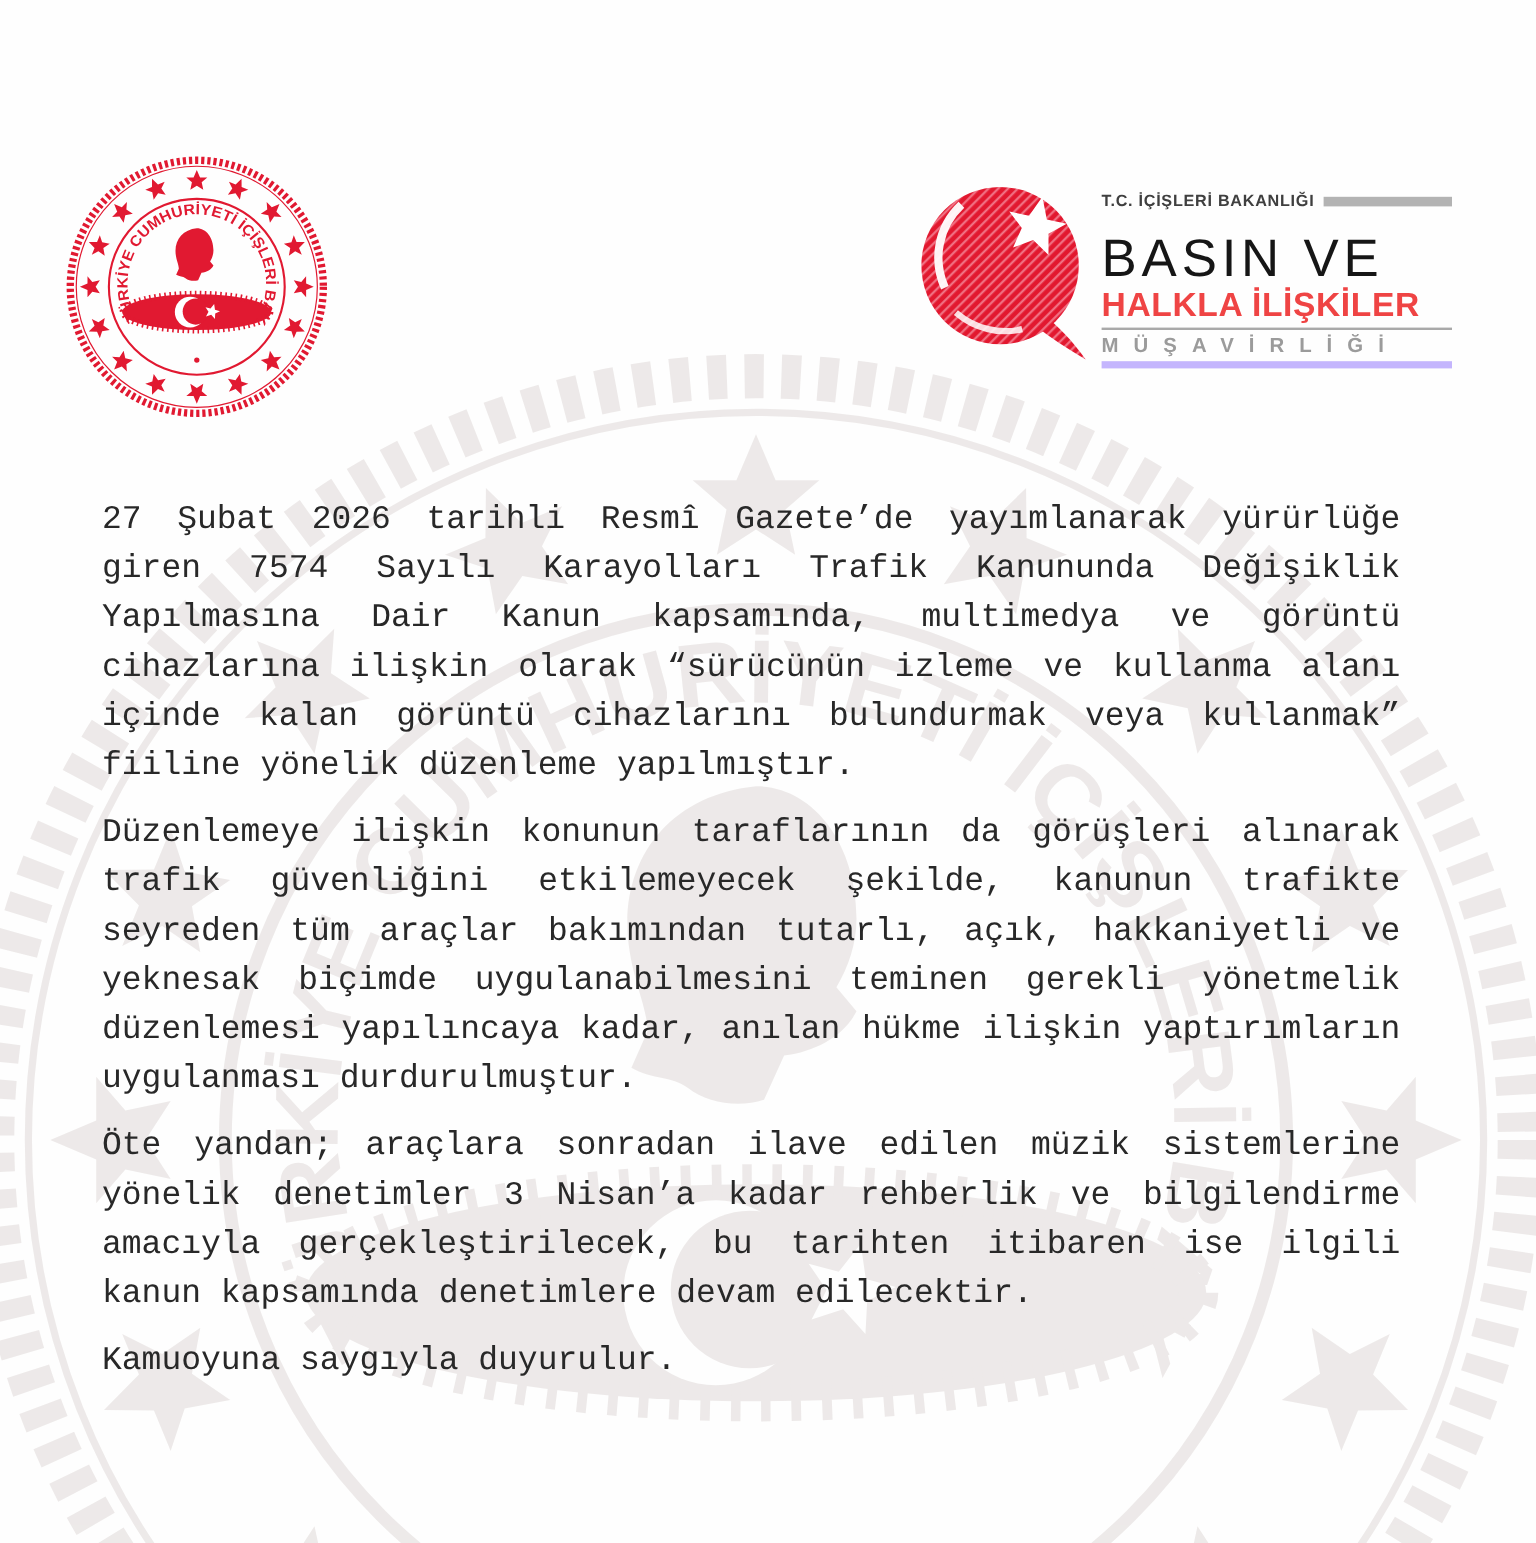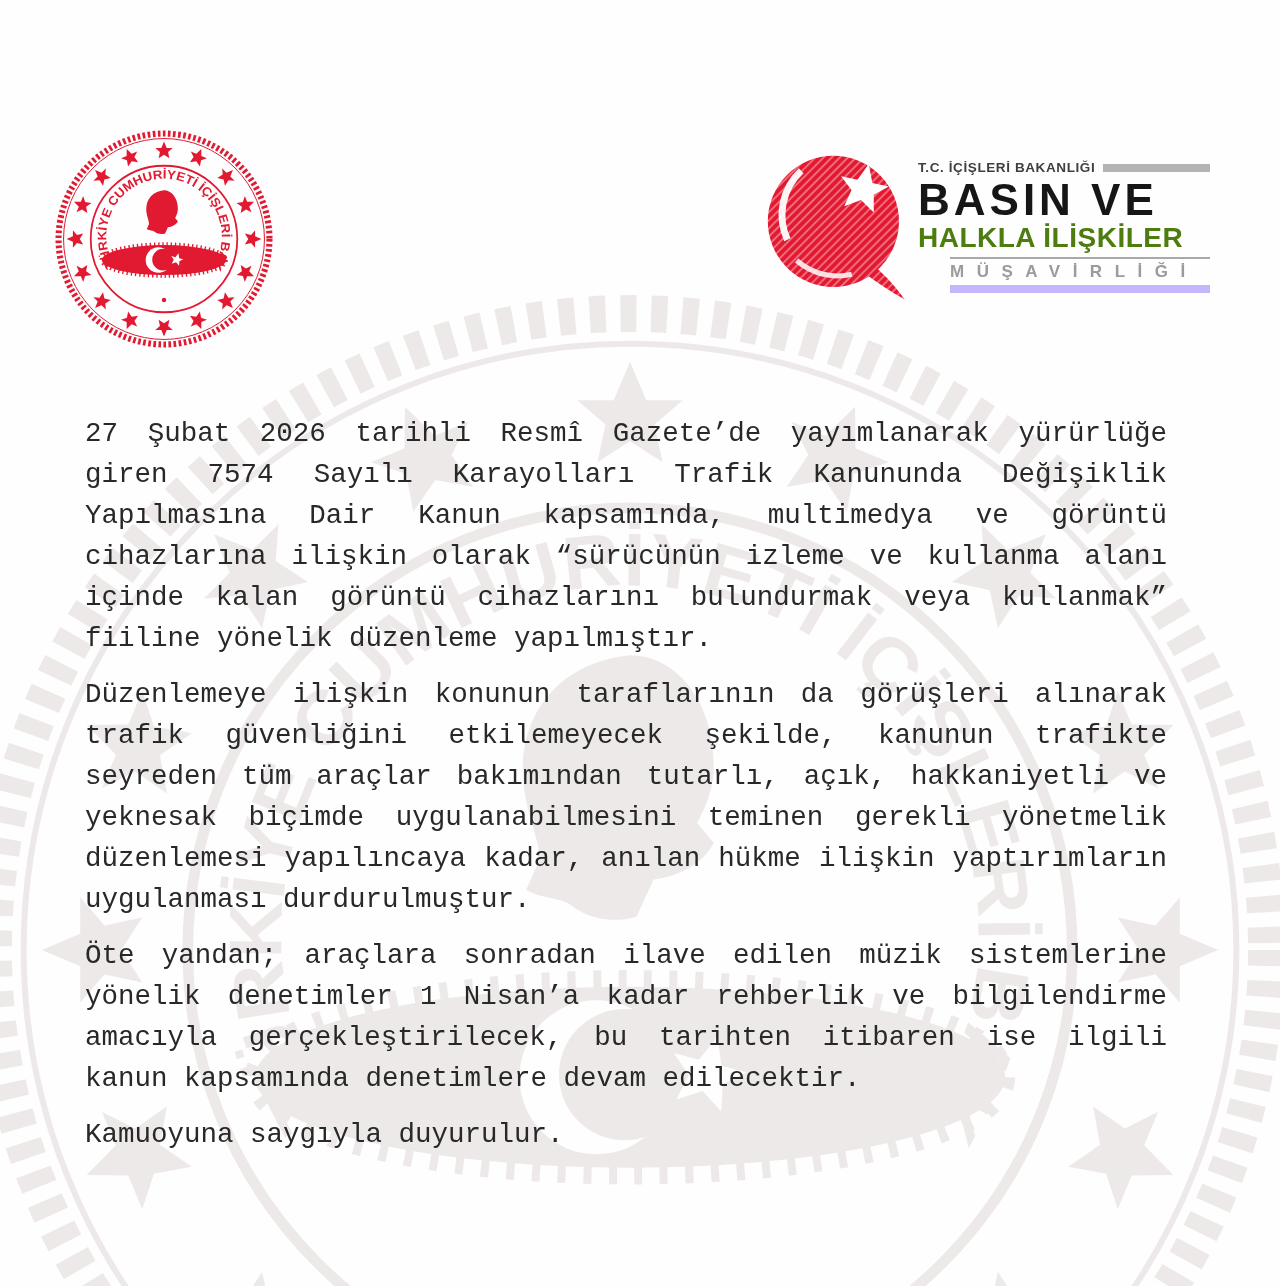--- a/index.html
+++ b/index.html
@@ -26,31 +26,30 @@
 
   
   .globe{position:absolute;left:762px;top:150px;width:152px;height:168px;}
   .brand-text{position:absolute;left:918px;top:160px;width:292px;}
   .brand-top{display:flex;align-items:center;gap:8px;}
   .brand-ministry{
     font-size:13.5px;font-weight:bold;color:#3f3f3f;letter-spacing:.6px;white-space:nowrap;
   }
   .brand-bar{flex:1;height:8px;background:#b3b3b3;}
   .brand-line1{
-    margin-top:3px;font-size:44px;line-height:1.0;font-weight:bold;
+    margin-top:19px;font-size:44px;line-height:1.0;font-weight:normal;
     color:#161616;letter-spacing:4px;white-space:nowrap;
   }
   .brand-line2{
     margin-top:2px;font-size:28px;line-height:1.0;font-weight:bold;
-    color:#4d7c0f;letter-spacing:.5px;white-space:nowrap;
+    color:#ef4444;letter-spacing:.5px;white-space:nowrap;
   }
   .brand-line3-wrap{
-    margin-top:5px;border-top:2px solid #a9a9a9;border-bottom:8px solid #c4b5fd;
+    margin-top:5px;border-top:2px solid #a9a9a9;border-bottom:6px solid #c4b5fd;
     padding:4px 0 5px 0;
-    margin-left:32px;
   }
   .brand-line3{
     font-size:17px;font-weight:600;color:#9b9b9b;letter-spacing:12.5px;
     white-space:nowrap;line-height:1.0;
   }
 
   
   .letter-body{
     position:absolute;left:85px;top:413px;width:1082px;
     font-family:Liberation Mono, monospace;
@@ -137,17 +136,17 @@
     <div class="brand-line1">BASIN VE</div>
     <div class="brand-line2">HALKLA İLİŞKİLER</div>
     <div class="brand-line3-wrap">
       <div class="brand-line3">MÜŞAVİRLİĞİ</div>
     </div>
   </div>
 
   <main class="letter-body">
     <p>27 Şubat 2026 tarihli Resmî Gazete’de yayımlanarak yürürlüğe giren 7574 Sayılı Karayolları Trafik Kanununda Değişiklik Yapılmasına Dair Kanun kapsamında, multimedya ve görüntü cihazlarına ilişkin olarak “sürücünün izleme ve kullanma alanı içinde kalan görüntü cihazlarını bulundurmak veya kullanmak” fiiline yönelik düzenleme yapılmıştır.</p>
     <p>Düzenlemeye ilişkin konunun taraflarının da görüşleri alınarak trafik güvenliğini etkilemeyecek şekilde, kanunun trafikte seyreden tüm araçlar bakımından tutarlı, açık, hakkaniyetli ve yeknesak biçimde uygulanabilmesini teminen gerekli yönetmelik düzenlemesi yapılıncaya kadar, anılan hükme ilişkin yaptırımların uygulanması durdurulmuştur.</p>
-    <p>Öte yandan; araçlara sonradan ilave edilen müzik sistemlerine yönelik denetimler 1 Nisan’a kadar rehberlik ve bilgilendirme amacıyla gerçekleştirilecek, bu tarihten itibaren ise ilgili kanun kapsamında denetimlere devam edilecektir.</p>
+    <p>Öte yandan; araçlara sonradan ilave edilen müzik sistemlerine yönelik denetimler 3 Nisan’a kadar rehberlik ve bilgilendirme amacıyla gerçekleştirilecek, bu tarihten itibaren ise ilgili kanun kapsamında denetimlere devam edilecektir.</p>
     <p>Kamuoyuna saygıyla duyurulur.</p>
   </main>
 
 </div>
 
 </body></html>

